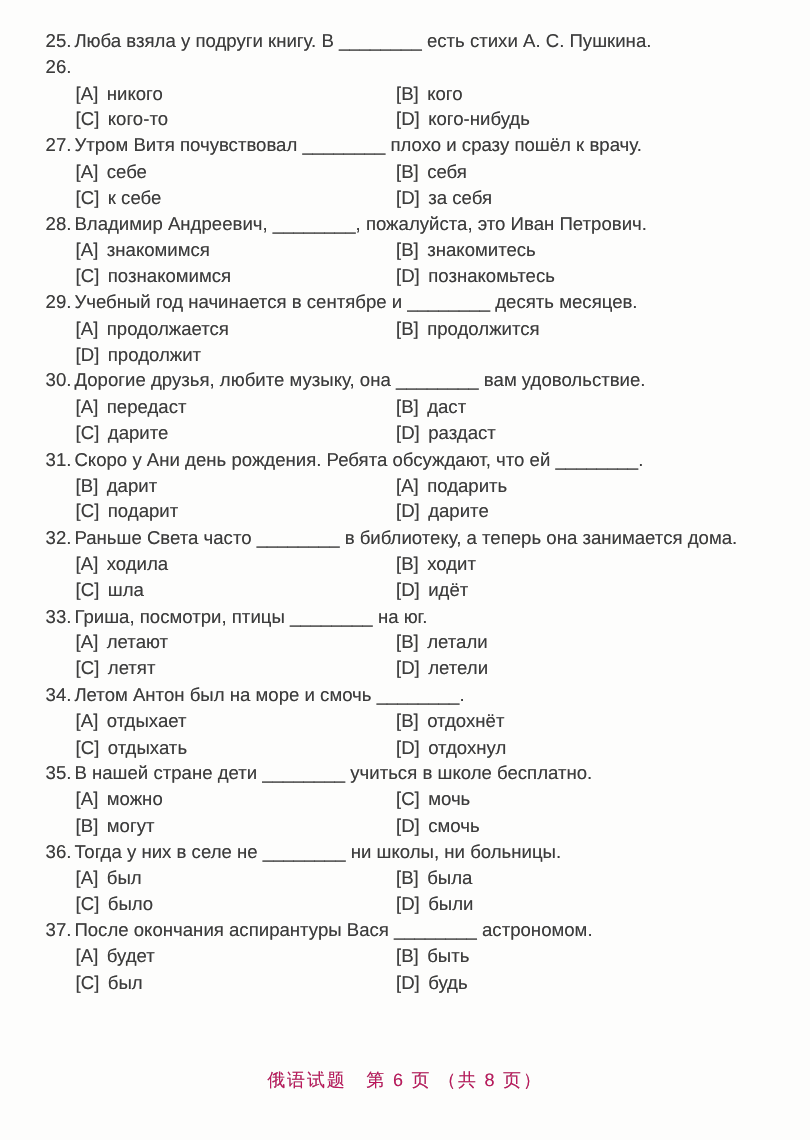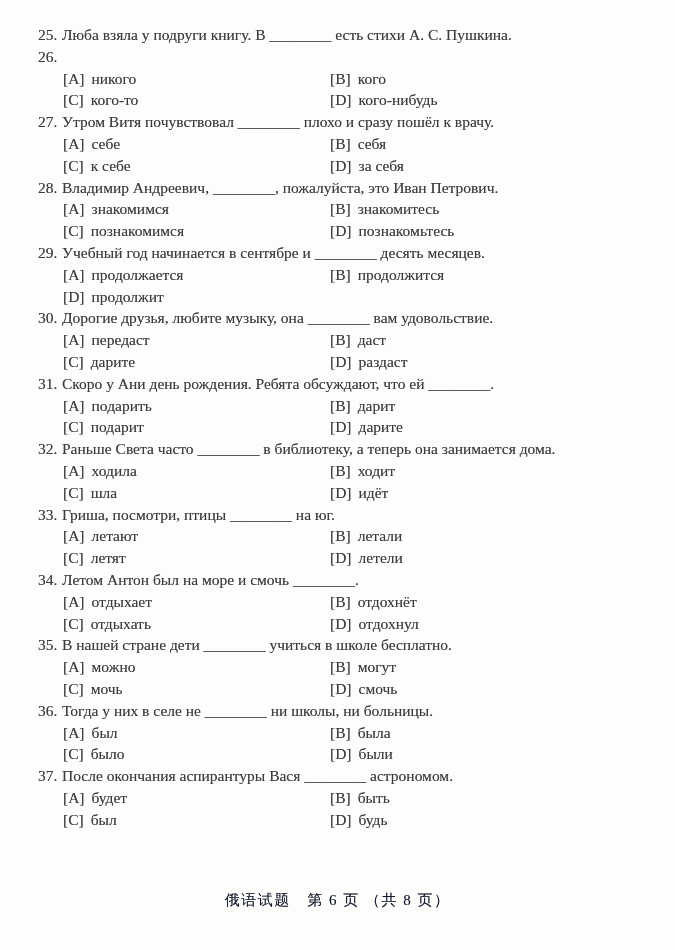--- a/index.html
+++ b/index.html
@@ -6,21 +6,21 @@
     margin: 0;
     padding: 0;
     background: #ffffff;
   }
   .page {
     position: relative;
     width: 675px;
     height: 950px;
     overflow: hidden;
     background: #fdfdfc;
-    font-family: Liberation Serif, serif;
+    font-family: Liberation Sans, sans-serif;
     color: #3c3c3c;
   }
   .questions {
     position: absolute;
     top: 24px;
     left: 38px;
     right: 12px;
   }
   .question { margin: 0; }
   .stem-line {
@@ -46,21 +46,21 @@
     text-shadow: 0 0 0.5px rgba(70,70,70,0.55);
   }
   .opt-label { margin-right: 7px; }
   .footer {
     position: absolute;
     left: 0;
     right: 0;
     top: 891px;
     text-align: center;
     font-size: 15px;
-    color: #0f172a;
+    color: #be185d;
     letter-spacing: 1.5px;
     text-shadow: 0 0 0.5px rgba(80,80,80,0.5);
   }
 </style>
 </head>
 <body>
 
 <div class="page">
   <main class="questions" id="questions">
   <section class="question">
@@ -186,25 +186,25 @@
 </div>
   </section>
 
   <section class="question">
     <div class="stem-line">
       <span class="qnum">31.</span>
       <span class="stem">Скоро у Ани день рождения. Ребята обсуждают, что ей ________.</span>
     </div>
     <div class="options">
   <div class="option">
+    <span class="opt-label">[B]</span><span class="opt-text">дарит</span>
+  </div>
+
+  <div class="option">
     <span class="opt-label">[A]</span><span class="opt-text">подарить</span>
-  </div>
-
-  <div class="option">
-    <span class="opt-label">[B]</span><span class="opt-text">дарит</span>
   </div>
 
   <div class="option">
     <span class="opt-label">[C]</span><span class="opt-text">подарит</span>
   </div>
 
   <div class="option">
     <span class="opt-label">[D]</span><span class="opt-text">дарите</span>
   </div>
 </div>
@@ -286,25 +286,25 @@
     <div class="stem-line">
       <span class="qnum">35.</span>
       <span class="stem">В нашей стране дети ________ учиться в школе бесплатно.</span>
     </div>
     <div class="options">
   <div class="option">
     <span class="opt-label">[A]</span><span class="opt-text">можно</span>
   </div>
 
   <div class="option">
+    <span class="opt-label">[C]</span><span class="opt-text">мочь</span>
+  </div>
+
+  <div class="option">
     <span class="opt-label">[B]</span><span class="opt-text">могут</span>
-  </div>
-
-  <div class="option">
-    <span class="opt-label">[C]</span><span class="opt-text">мочь</span>
   </div>
 
   <div class="option">
     <span class="opt-label">[D]</span><span class="opt-text">смочь</span>
   </div>
 </div>
   </section>
 
   <section class="question">
     <div class="stem-line">

